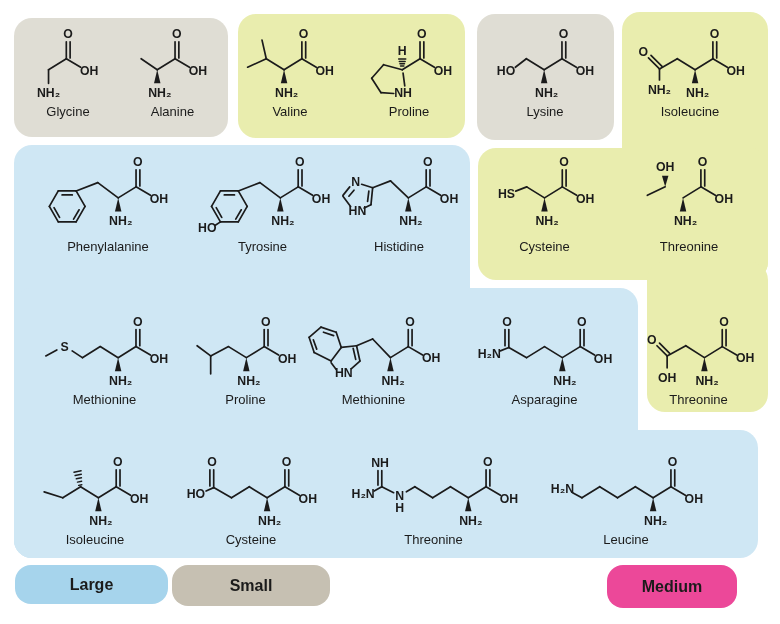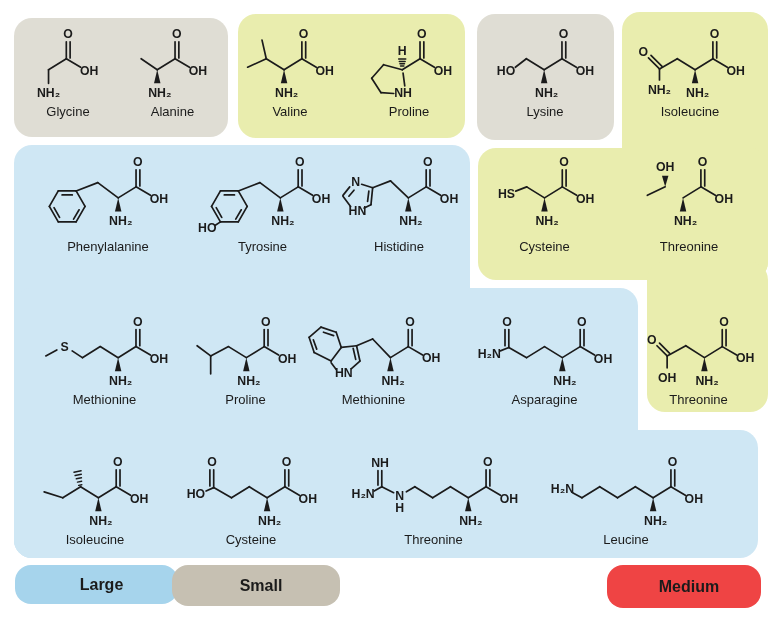--- a/index.html
+++ b/index.html
@@ -1,20 +1,20 @@
 <!DOCTYPE html>
 <html><head>
 <meta charset="utf-8">
 <style>
   html,body{margin:0;padding:0;background:#fff;}
   .canvas{position:relative;width:780px;height:624px;background:#ffffff;
           font-family:"Liberation Sans",sans-serif;overflow:hidden;}
   .region{position:absolute;border-radius:18px;}
   .tab{position:absolute;border-radius:16px;display:flex;align-items:center;justify-content:center;
-       font-weight:bold;font-size:16px;color:#1b1b1b;padding-left:10px;}
+       font-weight:bold;font-size:16px;color:#1b1b1b;}
   .mol{position:absolute;display:flex;flex-direction:column;align-items:center;gap:3px;}
   .mol .nm{font-size:13px;color:#1b1b1b;white-space:nowrap;line-height:1;}
   svg{display:block;}
 </style>
 </head>
 <body>
 
 <div class="canvas">
 
   <div class="region" style="left: 238px; top: 14px; width: 227px; height: 124px; background: rgb(233, 237, 174);"></div>
@@ -430,17 +430,17 @@
       </svg>
     <span class="nm">Leucine</span>
   </div>
 
   <div class="tab" style="left: 15px; top: 565px; width: 153px; height: 39px; background: rgb(166, 212, 236);">
     <span>Large</span>
   </div>
   <div class="tab" style="left: 172px; top: 565px; width: 158px; height: 41px; background: rgb(198, 192, 178);">
     <span>Small</span>
   </div>
-  <div class="tab" style="left: 607px; top: 565px; width: 144px; height: 43px; background: #ef4444;">
+  <div class="tab" style="left: 607px; top: 565px; width: 130px; height: 43px; background: #ec4899;">
     <span>Medium</span>
   </div>
 
 </div>
 
 </body></html>

